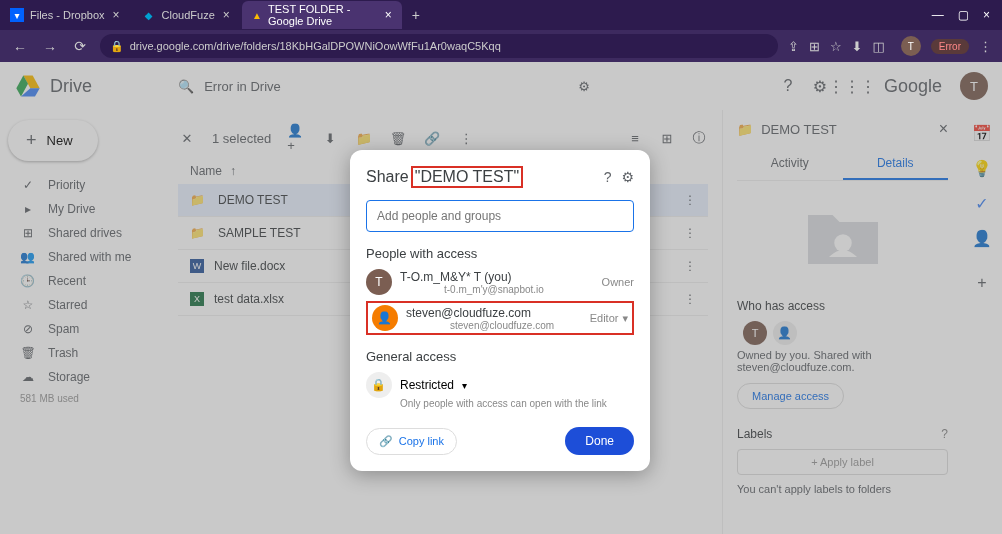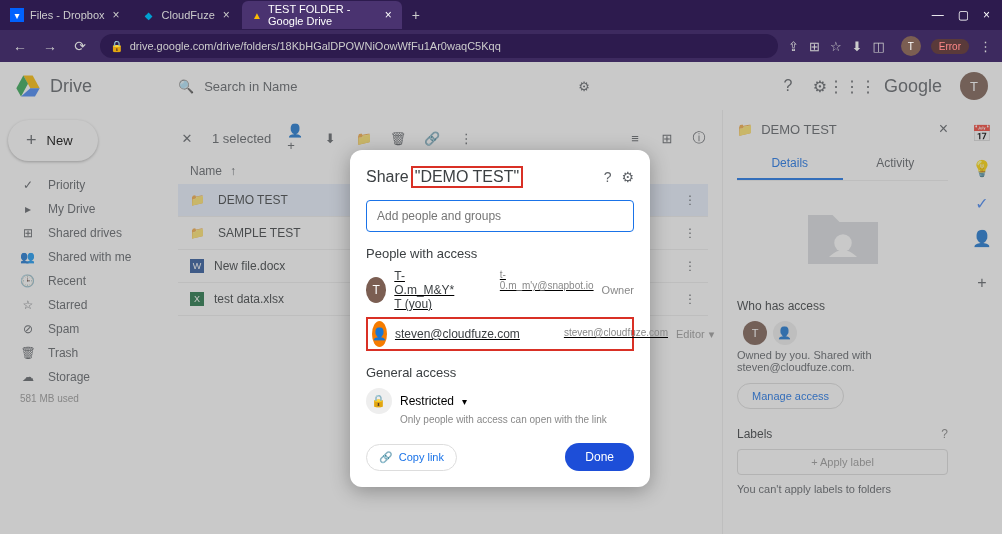--- a/index.html
+++ b/index.html
@@ -66,21 +66,21 @@
 
 
 .modal { position: absolute; left: 350px; top: 88px; width: 300px; background: #fff; border-radius: 12px; box-shadow: 0 4px 20px rgba(0,0,0,0.3); z-index: 20; padding: 16px; }
 .modal-title { font-size: 16px; color: #3c4043; display: flex; align-items: center; }
 .modal-title .hl { border: 2px solid #d93025; padding: 0 2px; margin-left: 2px; }
 .modal-title-icons { margin-left: auto; display: flex; gap: 10px; color: #5f6368; font-size: 14px; }
 .add-input { width: 100%; border: 1px solid #1a73e8; border-radius: 4px; padding: 8px 10px; font-size: 12px; margin-top: 12px; color: #5f6368; }
 .sec-hdr { font-size: 13px; color: #3c4043; margin-top: 14px; }
 .person { display: flex; align-items: center; gap: 8px; margin-top: 8px; font-size: 11px; }
 .person .pav { width: 26px; height: 26px; border-radius: 50%; display: inline-flex; align-items: center; justify-content: center; color: #fff; font-size: 12px; }
-.person .pinfo { display: flex; flex-direction: row; text-decoration: underline; }
+.person .pinfo { display: flex; flex-direction: column; }
 .person .pname { font-size: 12px; color: #3c4043; }
 .person .pemail { font-size: 10px; color: #888; padding-left: 44px; }
 .person .role { margin-left: auto; font-size: 11px; color: #888; display: flex; align-items: center; gap: 4px; }
 .hl-box { border: 2px solid #d93025; padding: 2px 4px; margin-top: 6px; }
 .restricted { display: flex; align-items: center; gap: 8px; margin-top: 8px; }
 .lock-ic { width: 26px; height: 26px; border-radius: 50%; background: #eee; display: inline-flex; align-items: center; justify-content: center; font-size: 12px; }
 .rest-sub { font-size: 10px; color: #888; margin-left: 34px; }
 .modal-footer { display: flex; align-items: center; margin-top: 18px; }
 .copy-link { border: 1px solid #ddd; border-radius: 16px; padding: 6px 12px; font-size: 11px; color: #1a73e8; display: inline-flex; gap: 6px; align-items: center; }
 .done-btn { margin-left: auto; background: #1d4ed8; color: #fff; border-radius: 16px; padding: 7px 20px; font-size: 12px; }
@@ -144,21 +144,21 @@
         <svg width="28" height="28" viewBox="0 0 24 24">
             <path d="M8 3 L16 3 L22 14 L14 14 Z" fill="#fbbc04"></path>
             <path d="M8 3 L2 14 L6 21 L12 10 Z" fill="#34a853"></path>
             <path d="M14 14 L22 14 L18 21 L6 21 Z" fill="#4285f4"></path>
           </svg>
         <span>Drive</span>
       </div>
       <div class="search-wrap">
         <div class="search-box">
           <span>🔍</span>
-          <span>Search in Name</span>
+          <span>Error in Drive</span>
           <span style="margin-left:auto">⚙</span>
         </div>
       </div>
       <div class="hdr-icons">
         <span class="ic">?</span>
         <span class="ic">⚙</span>
         <span class="ic">⋮⋮⋮</span>
         <span class="google-txt">Google</span>
         <span class="avatar-t">T</span>
       </div>
@@ -252,22 +252,22 @@
         </div>
       </div>
 
       <div class="details-panel">
         <div class="dp-hdr">
           <span>📁</span>
           <span>DEMO TEST</span>
           <span class="close-x">×</span>
         </div>
         <div class="dp-tabs">
+          <div class="dp-tab">Activity</div>
           <div class="dp-tab active">Details</div>
-          <div class="dp-tab">Activity</div>
         </div>
         <div class="dp-preview">
           <svg width="90" height="70" viewBox="0 0 24 20">
               <path d="M2 4 L9 4 L11 6 L22 6 L22 18 L2 18 Z" fill="#dadce0"></path>
               <circle cx="12" cy="12" r="2.5" fill="#fff"></circle>
               <path d="M8 16 Q12 12 16 16 Z" fill="#fff"></path>
             </svg>
         </div>
         <div class="dp-section">Who has access</div>
         <div style="display:flex;gap:6px;margin-top:8px">

